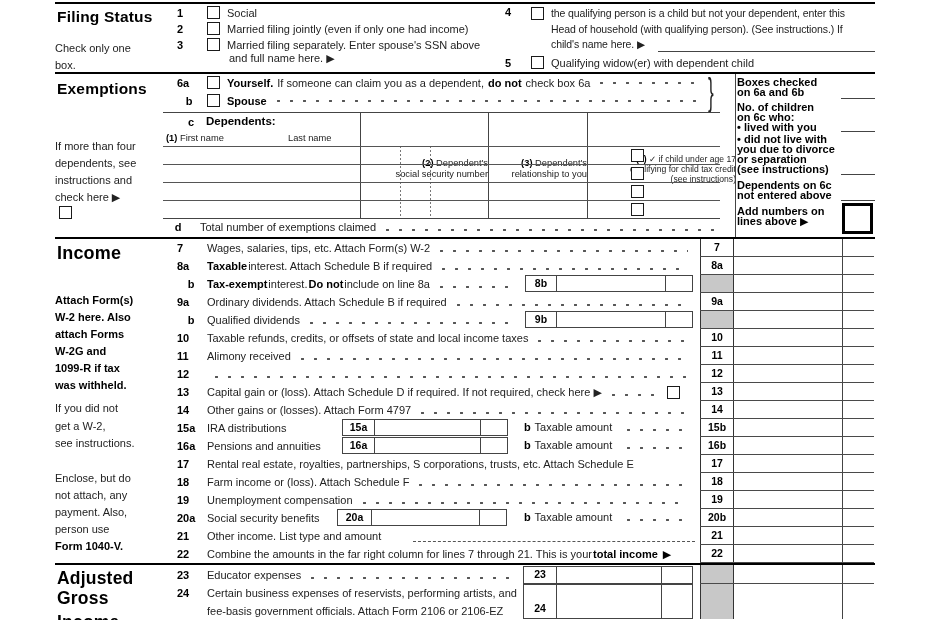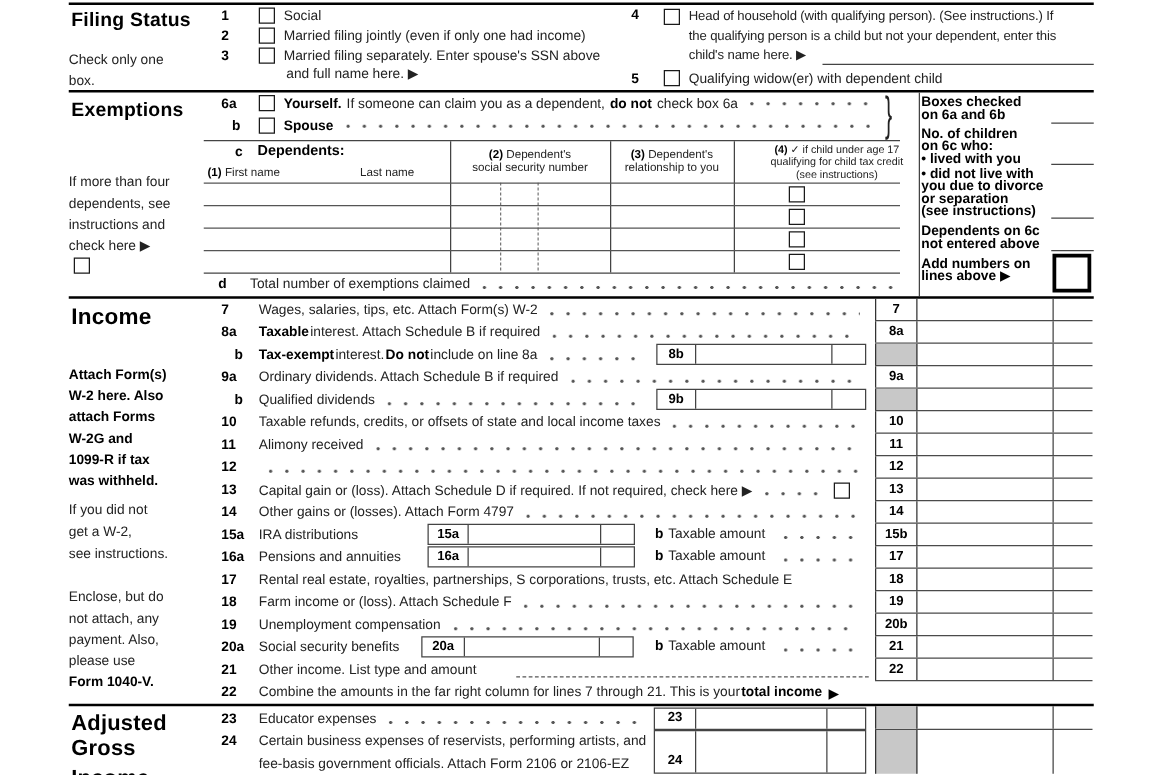--- a/index.html
+++ b/index.html
@@ -42,21 +42,21 @@
   .rgrow{display:flex;height:18px;box-sizing:border-box;border-bottom:1px solid #4a4a4a;}
   .rg-num{flex:none;width:34px;box-sizing:border-box;border-left:1.5px solid #333;border-right:1px solid #333;
           text-align:center;font-weight:bold;color:#000;font-size:10.5px;line-height:16px;}
   .rg-amt{flex:none;width:108px;}
   .rg-cents{flex:none;width:31px;box-sizing:border-box;border-left:1px solid #444;}
   .g{background:#c8c8c8;}
   
   .deptab{position:absolute;left:163px;top:112px;width:557px;height:105px;
           border-top:1px solid #444;border-bottom:1px solid #444;}
   .dep-row{position:absolute;left:0;right:0;height:18px;border-top:1px solid #555;}
-  .dchead{position:absolute;font-size:9.3px;line-height:10.5px;text-align:center;color:#222;}
+  .dchead{position:absolute;font-size:9.3px;line-height:10.5px;text-align:right;color:#222;margin-top:40px;}
   .dotv{position:absolute;width:1px;top:33px;bottom:0;
         background-image:linear-gradient(#777 55%,transparent 55%);background-size:1px 4px;}
   
   .exr{position:absolute;left:737px;top:74px;width:140px;height:163px;font-size:11px;font-weight:bold;color:#000;line-height:10px;}
   .exr .blk{position:absolute;left:0;width:110px;}
   .exr .blk span{display:block;}
   .brace{position:absolute;left:708px;top:73px;font-size:38px;line-height:38px;font-weight:400;color:#222;
          transform:scaleX(.45);transform-origin:left center;}
   .thickbox{position:absolute;border:3px solid #000;box-sizing:border-box;background:#fff;}
   .dashline{position:absolute;border-bottom:1.4px dashed #555;height:1px;}
@@ -87,22 +87,22 @@
     <span class="fn" style="width:24px">3</span>
     <span class="cb"></span>
     <span class="ft">Married filing separately. Enter spouse's SSN above</span>
   </div>
   <div class="abs" style="left:229px;top:52px">and full name here. ▶</div>
 
   <div class="fsrow" style="left:505px;top:6px;align-items:flex-start">
     <span class="fn" style="width:20px">4</span>
     <span class="cb" style="margin-top:1px"></span>
     <div class="ft" style="width:324px;line-height:15.5px;font-size:10.5px;letter-spacing:-.1px;white-space:normal">
+      <span style="display:block">the qualifying person is a child but not your dependent, enter this</span>
       <span style="display:block">Head of household (with qualifying person). (See instructions.) If</span>
-      <span style="display:block">the qualifying person is a child but not your dependent, enter this</span>
       <span style="display:block">child's name here. ▶</span>
     </div>
   </div>
   <div class="wline" style="left:658px;top:51px;width:217px"></div>
   <div class="fsrow" style="left:505px;top:56px">
     <span class="fn" style="width:20px">5</span>
     <span class="cb"></span>
     <span class="ft">Qualifying widow(er) with dependent child</span>
   </div>
 
@@ -247,21 +247,21 @@
   </div>
   <div class="mnote" style="top:400px;line-height:17.5px">
     <span>If you did not</span>
     <span>get a W-2,</span>
     <span>see instructions.</span>
   </div>
   <div class="mnote" style="top:470px;line-height:17px">
     <span>Enclose, but do</span>
     <span>not attach, any</span>
     <span>payment. Also,</span>
-    <span>please use</span>
+    <span>person use</span>
     <b style="display:block">Form 1040-V.</b>
   </div>
 
   <div class="irow" style="top:239px">
     <span class="n">7</span>
     <span class="txt">Wages, salaries, tips, etc. Attach Form(s) W-2</span>
     <span class="dots"></span>
       <span class="sp6"></span>
   </div>
   <div class="irow" style="top:257px">
@@ -452,20 +452,25 @@
         <div class="rg-num">14</div>
         <div class="rg-amt"></div>
         <div class="rg-cents"></div>
       </div>
       <div class="rgrow">
         <div class="rg-num">15b</div>
         <div class="rg-amt"></div>
         <div class="rg-cents"></div>
       </div>
       <div class="rgrow">
+        <div class="rg-num">16b</div>
+        <div class="rg-amt"></div>
+        <div class="rg-cents"></div>
+      </div>
+      <div class="rgrow">
         <div class="rg-num">17</div>
         <div class="rg-amt"></div>
         <div class="rg-cents"></div>
       </div>
       <div class="rgrow">
         <div class="rg-num">18</div>
         <div class="rg-amt"></div>
         <div class="rg-cents"></div>
       </div>
       <div class="rgrow">

